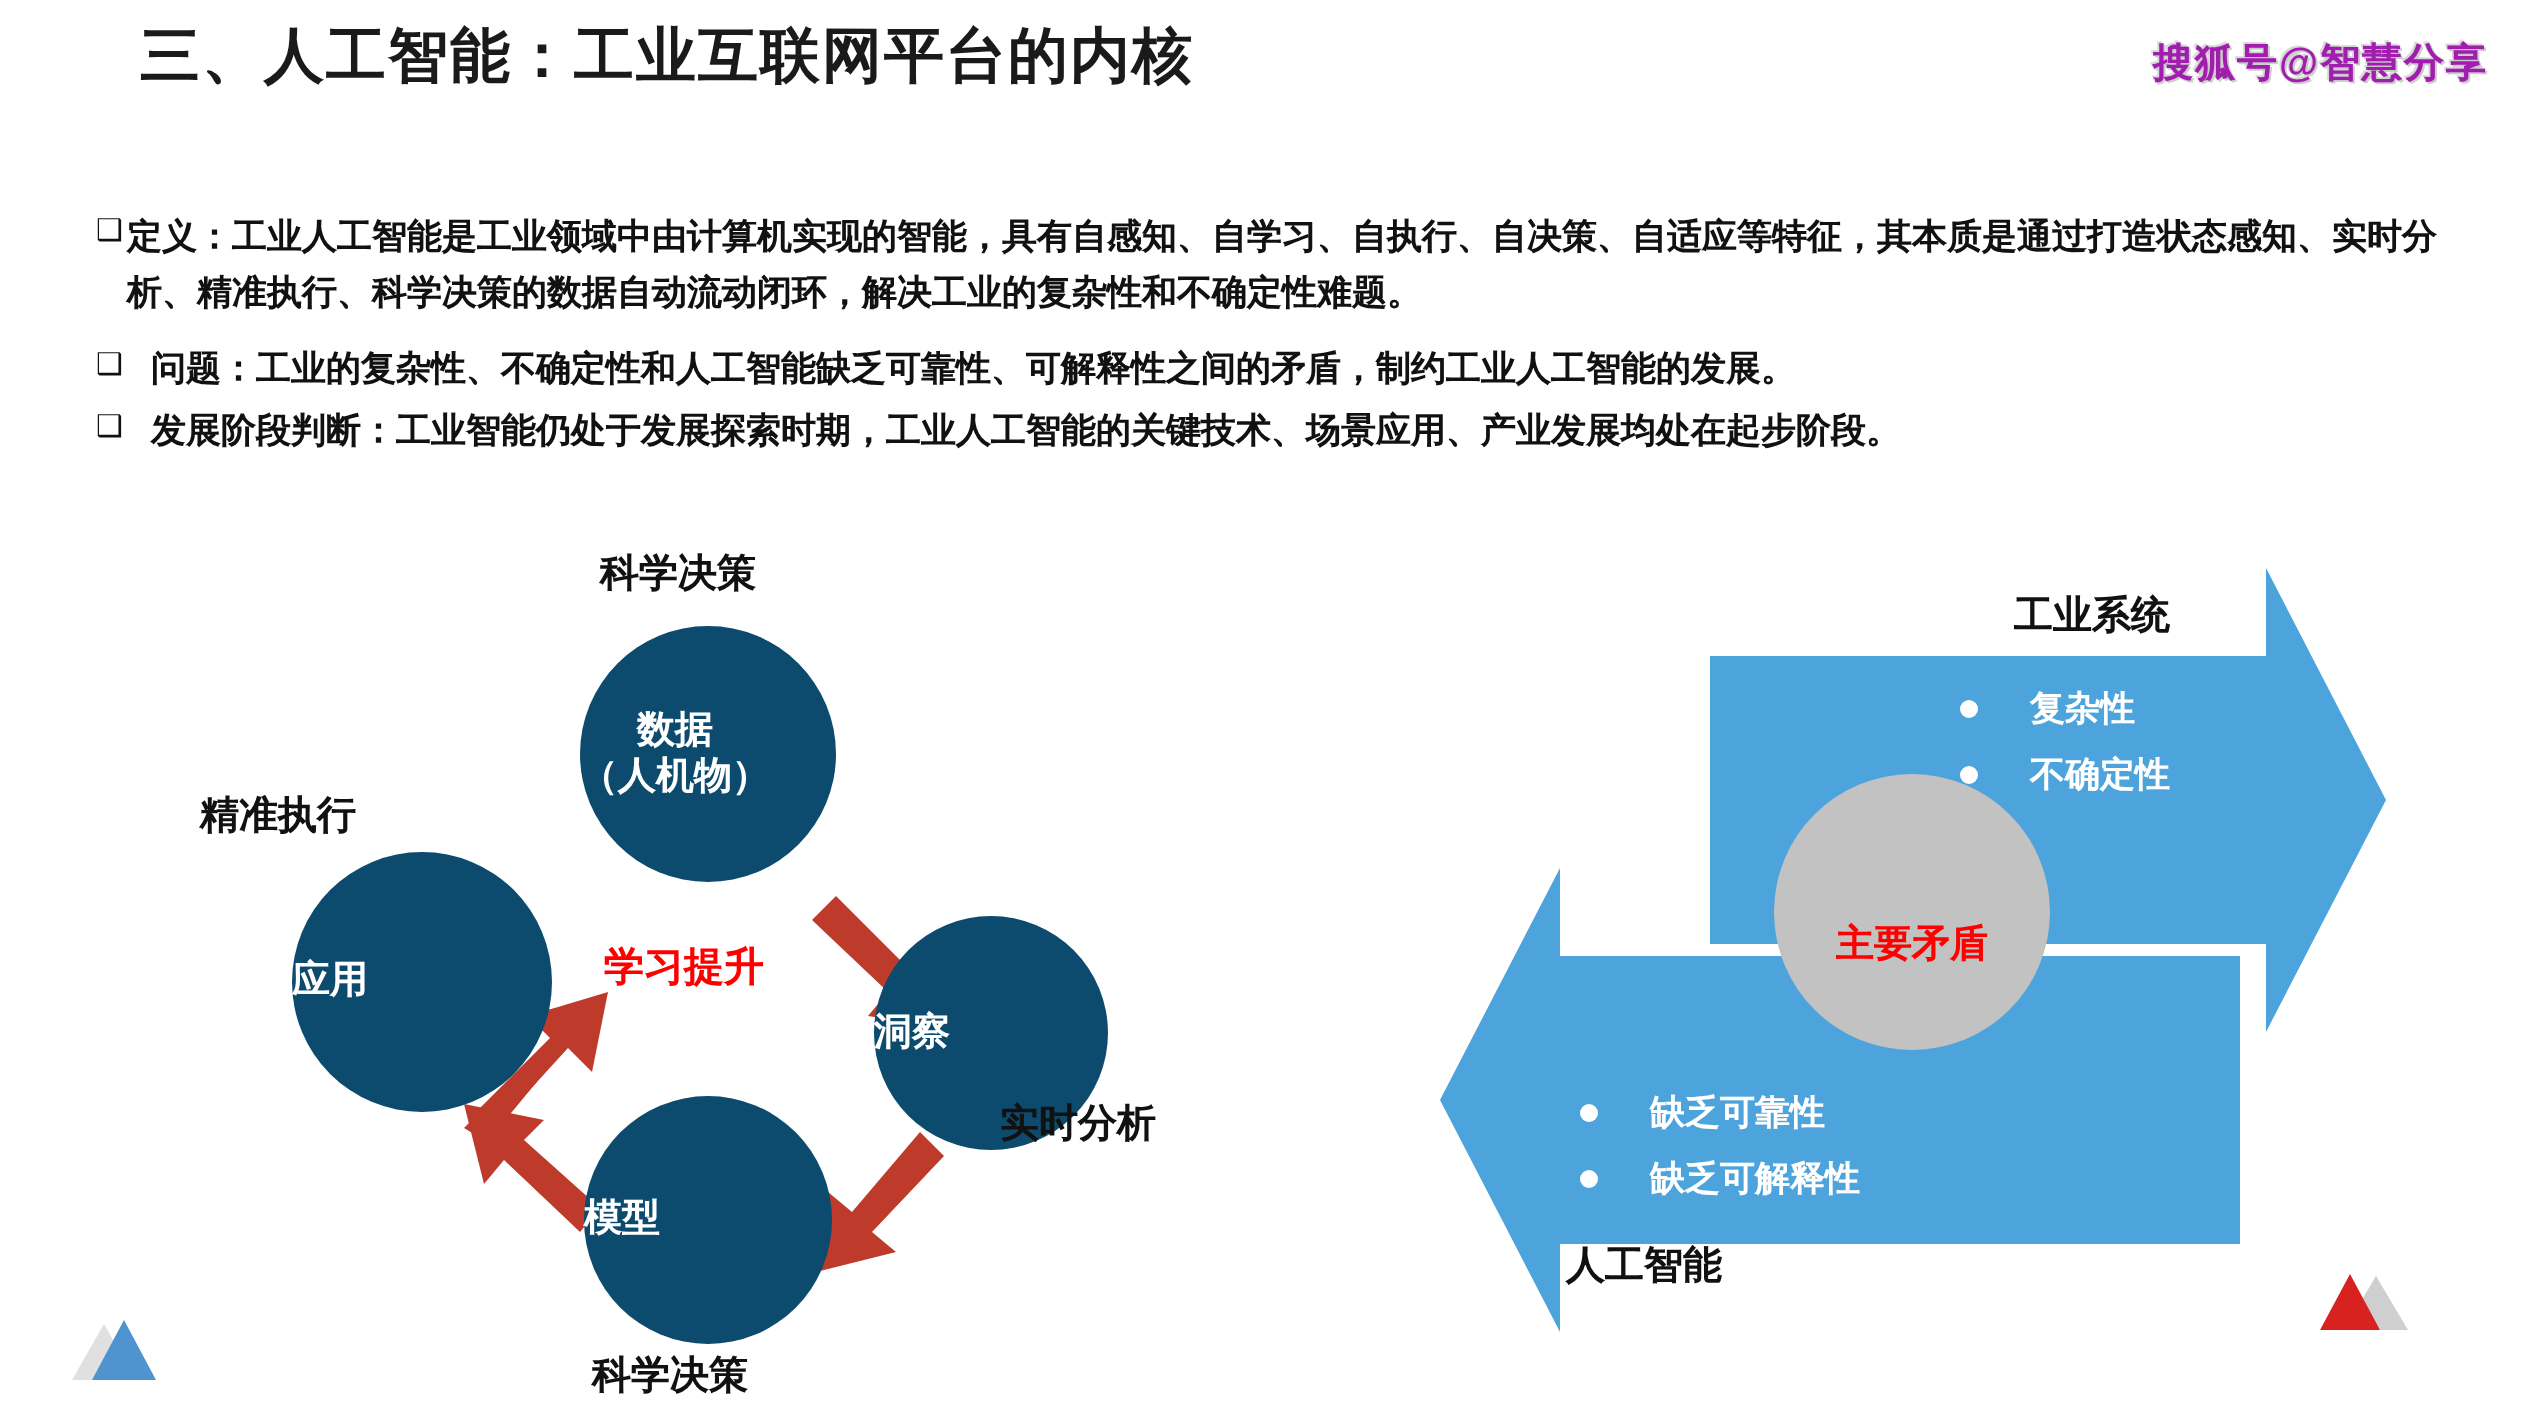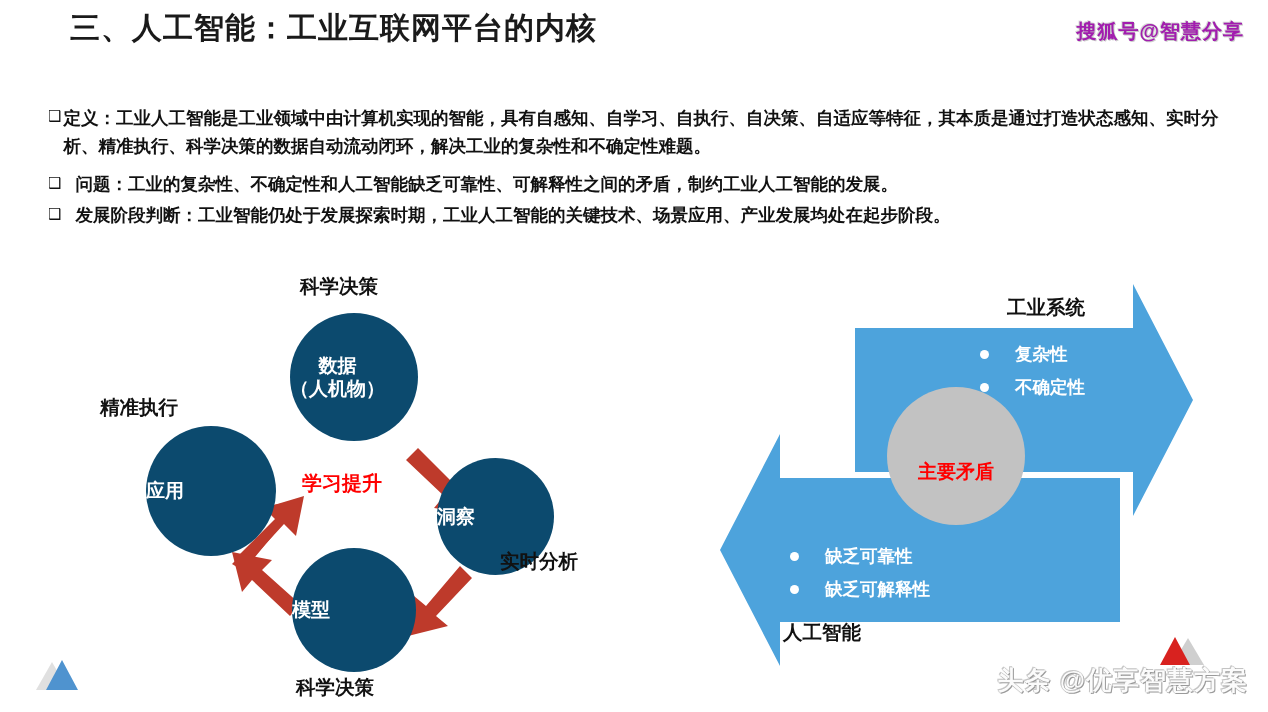--- a/index.html
+++ b/index.html
@@ -235,15 +235,14 @@
   <svg class="logo-bl" viewBox="0 0 62 40">
     <polygon points="12,36 28,8 44,36" fill="#e0e0e0"></polygon>
     <polygon points="22,36 38,6 54,36" fill="#4f93cf"></polygon>
   </svg>
 
   <svg class="logo-br" viewBox="0 0 60 34">
     <polygon points="22,31 38,4 54,31" fill="#cfcfcf"></polygon>
     <polygon points="10,31 25,3 40,31" fill="#d8221f"></polygon>
   </svg>
 
-  <div class="wm-bot">头条 @优享智慧方案</div>
 
 </div>
 
 </body></html>

